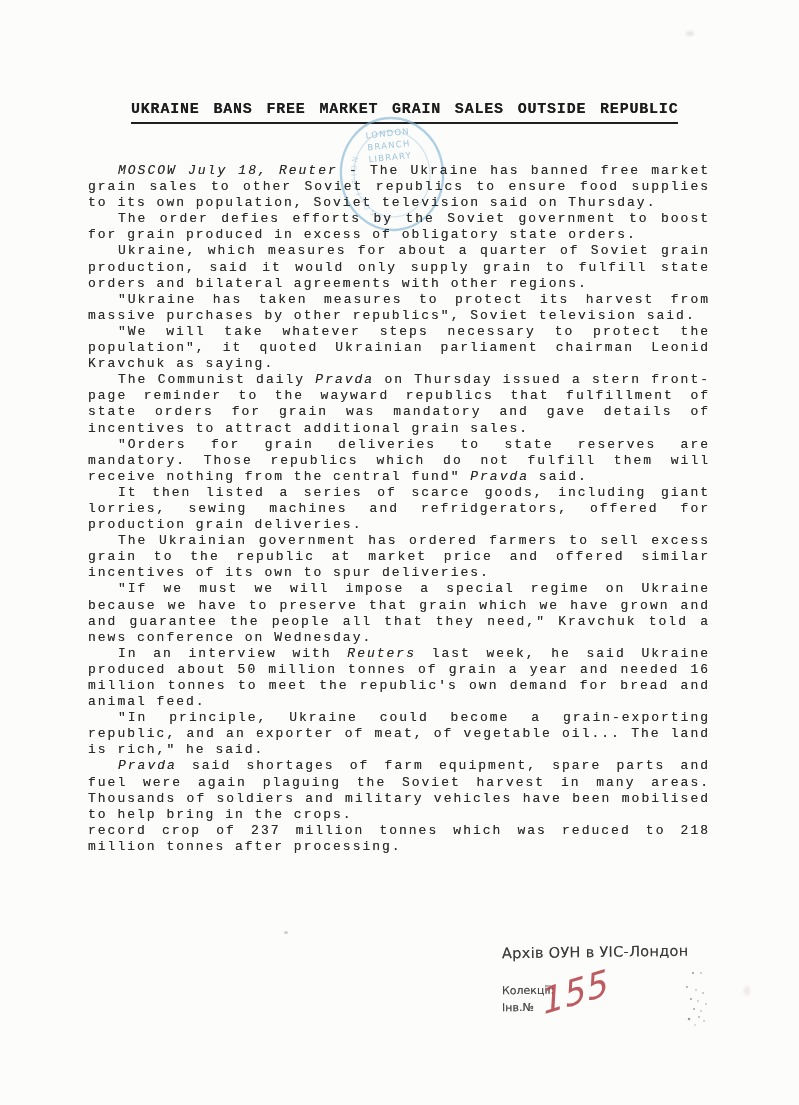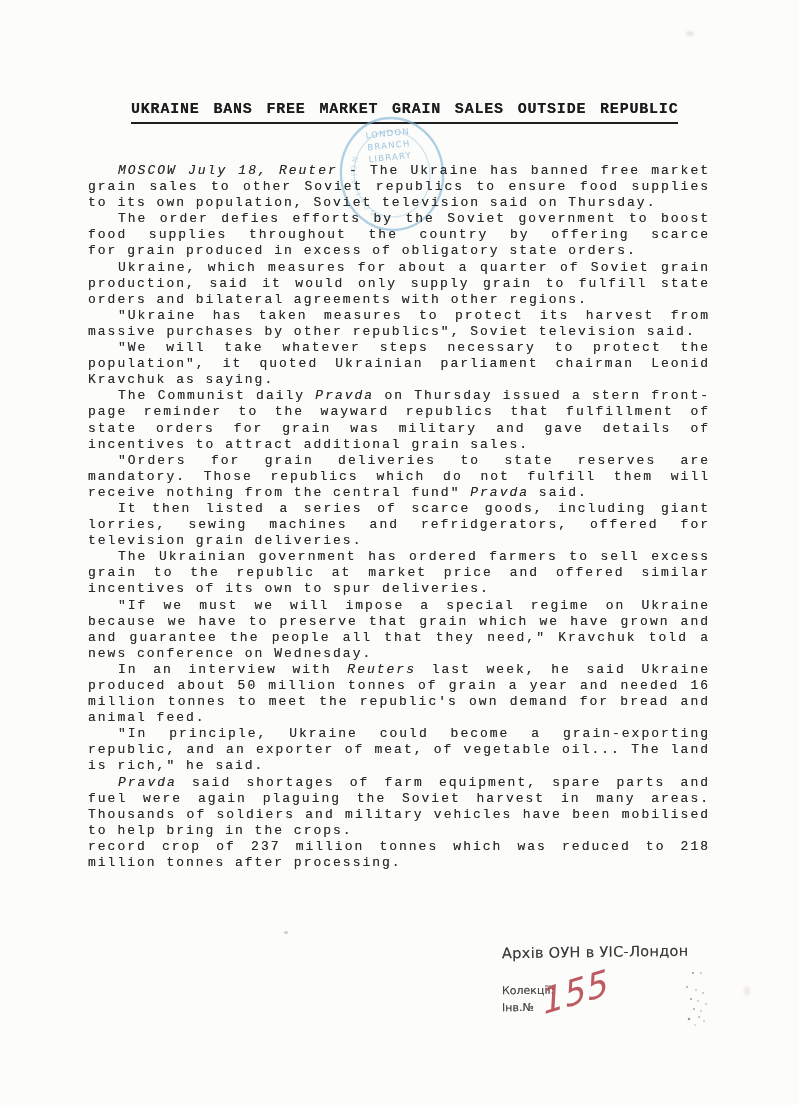--- a/index.html
+++ b/index.html
@@ -153,52 +153,51 @@
   </svg>
 
   <div class="article">
       <div>
         <div class="line first"><span class="it">MOSCOW July 18, Reuter</span><span> - The Ukraine has banned free market</span></div>
         <div class="line"><span>grain sales to other Soviet republics to ensure food supplies</span></div>
         <div class="line last"><span>to its own population, Soviet television said on Thursday.</span></div>
       </div>
       <div>
         <div class="line first"><span>The order defies efforts by the Soviet government to boost</span></div>
-        <div class="line"><span>food supplies throughout the country by offering scarce</span></div>
         <div class="line last"><span>for grain produced in excess of obligatory state orders.</span></div>
       </div>
       <div>
         <div class="line first"><span>Ukraine, which measures for about a quarter of Soviet grain</span></div>
         <div class="line"><span>production, said it would only supply grain to fulfill state</span></div>
         <div class="line last"><span>orders and bilateral agreements with other regions.</span></div>
       </div>
       <div>
         <div class="line first"><span>"Ukraine has taken measures to protect its harvest from</span></div>
         <div class="line last"><span>massive purchases by other republics", Soviet television said.</span></div>
       </div>
       <div>
         <div class="line first"><span>"We will take whatever steps necessary to protect the</span></div>
         <div class="line"><span>population", it quoted Ukrainian parliament chairman Leonid</span></div>
         <div class="line last"><span>Kravchuk as saying.</span></div>
       </div>
       <div>
         <div class="line first"><span>The Communist daily </span><span class="it">Pravda</span><span> on Thursday issued a stern front-</span></div>
         <div class="line"><span>page reminder to the wayward republics that fulfillment of</span></div>
-        <div class="line"><span>state orders for grain was military and gave details of</span></div>
+        <div class="line"><span>state orders for grain was mandatory and gave details of</span></div>
         <div class="line last"><span>incentives to attract additional grain sales.</span></div>
       </div>
       <div>
         <div class="line first"><span>"Orders for grain deliveries to state reserves are</span></div>
         <div class="line"><span>mandatory. Those republics which do not fulfill them will</span></div>
         <div class="line last"><span>receive nothing from the central fund" </span><span class="it">Pravda</span><span> said.</span></div>
       </div>
       <div>
         <div class="line first"><span>It then listed a series of scarce goods, including giant</span></div>
         <div class="line"><span>lorries, sewing machines and refridgerators, offered for</span></div>
-        <div class="line last"><span>television grain deliveries.</span></div>
+        <div class="line last"><span>production grain deliveries.</span></div>
       </div>
       <div>
         <div class="line first"><span>The Ukrainian government has ordered farmers to sell excess</span></div>
         <div class="line"><span>grain to the republic at market price and offered similar</span></div>
         <div class="line last"><span>incentives of its own to spur deliveries.</span></div>
       </div>
       <div>
         <div class="line first"><span>"If we must we will impose a special regime on Ukraine</span></div>
         <div class="line"><span>because we have to preserve that grain which we have grown and</span></div>
         <div class="line"><span>and guarantee the people all that they need," Kravchuk told a</span></div>

